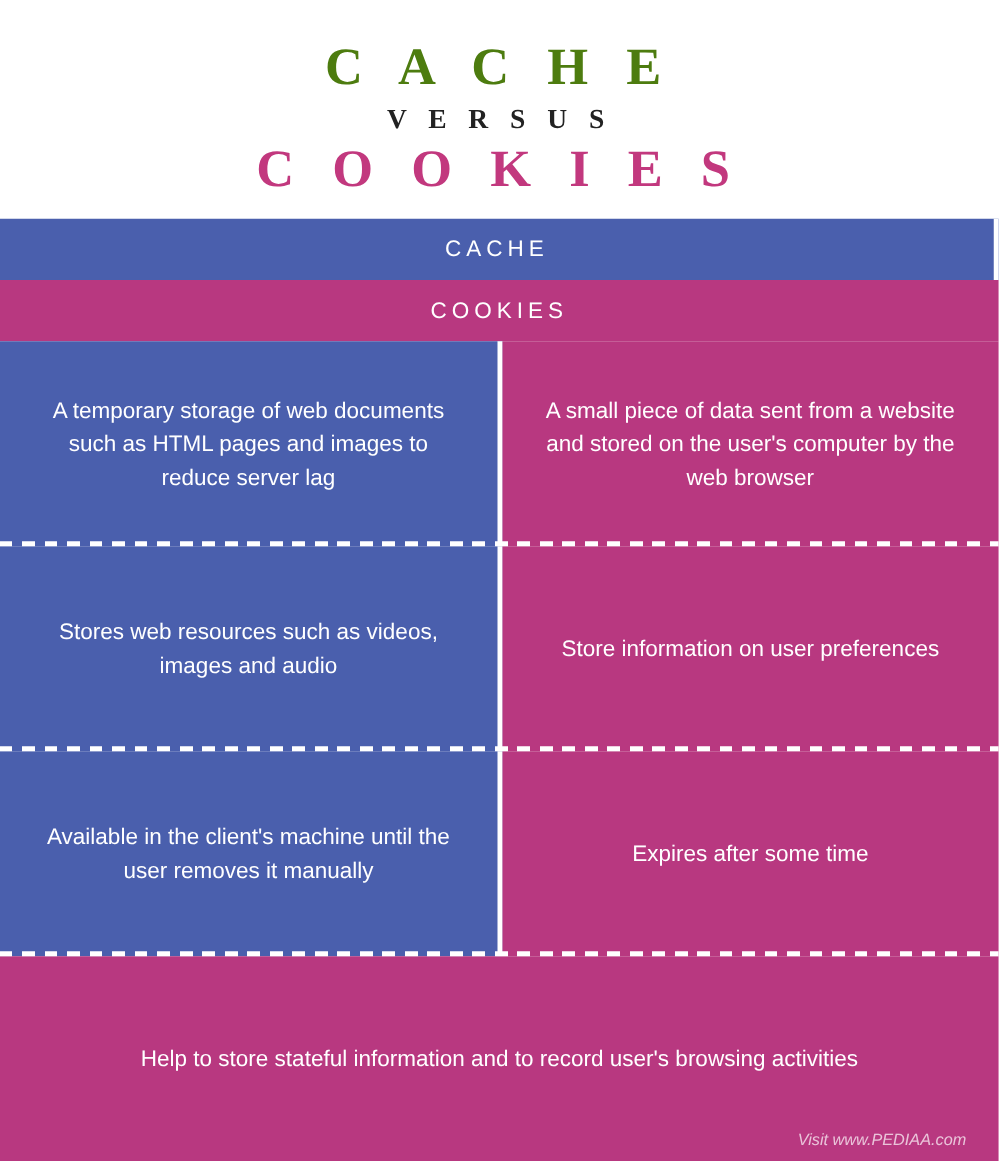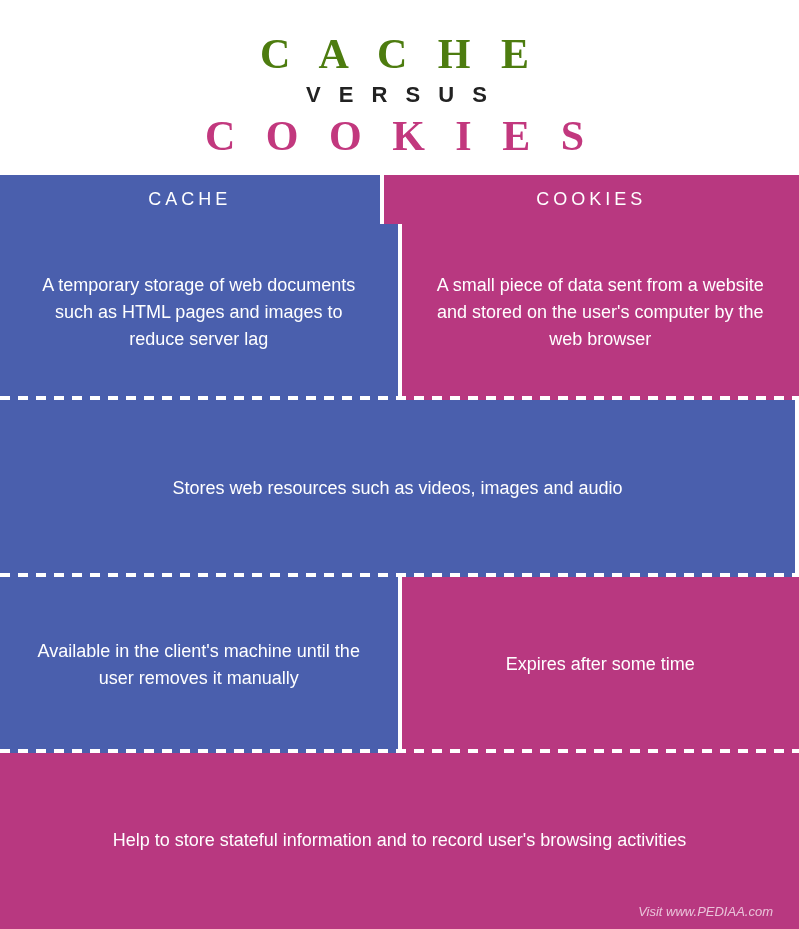--- a/index.html
+++ b/index.html
@@ -34,41 +34,42 @@
       color: #4d7c0f;
       font-family: Georgia, serif;
     }
 
     .title-versus {
       font-size: 22px;
       font-weight: bold;
       letter-spacing: 6px;
       color: #222222;
       margin: 4px 0;
-      font-family: Liberation Sans, sans-serif;
+      font-family: Liberation Serif, serif;
     }
 
     .title-cookies {
       font-size: 42px;
       font-weight: bold;
       letter-spacing: 10px;
       color: #c2387e;
       font-family: Georgia, serif;
     }
 
     .comparison-table {
       width: 100%;
       flex: 1;
       display: flex;
       flex-direction: column;
     }
 
     .col-headers {
       display: flex;
       width: 100%;
+      flex-direction: column;
     }
 
     .col-header-left {
       flex: 1;
       background: #4a5fad;
       color: #ffffff;
       text-align: center;
       padding: 14px 10px;
       font-size: 18px;
       letter-spacing: 4px;
@@ -165,20 +166,21 @@
     <div class="col-header-left">CACHE</div>
     <div class="col-header-right">COOKIES</div>
   </div>
   <div class="rows-container" id="rows-container">
   <div class="comparison-row">
         <div class="cell cell-left">A temporary storage of web documents such as HTML pages and images to reduce server lag</div>
         <div class="cell cell-right">A small piece of data sent from a website and stored on the user's computer by the web browser</div>
       </div>
       <div class="comparison-row">
         <div class="cell cell-left">Stores web resources such as videos, images and audio</div>
+        <div class="cell cell-right">Store information on user preferences</div>
       </div>
       <div class="comparison-row">
         <div class="cell cell-left">Available in the client's machine until the user removes it manually</div>
         <div class="cell cell-right">Expires after some time</div>
       </div>
       <div class="comparison-row">
         <div class="cell cell-right" style="position: relative;">Help to store stateful information and to record user's browsing activities<div class="watermark">Visit www.PEDIAA.com</div></div>
       </div>
     </div>
 </div>

